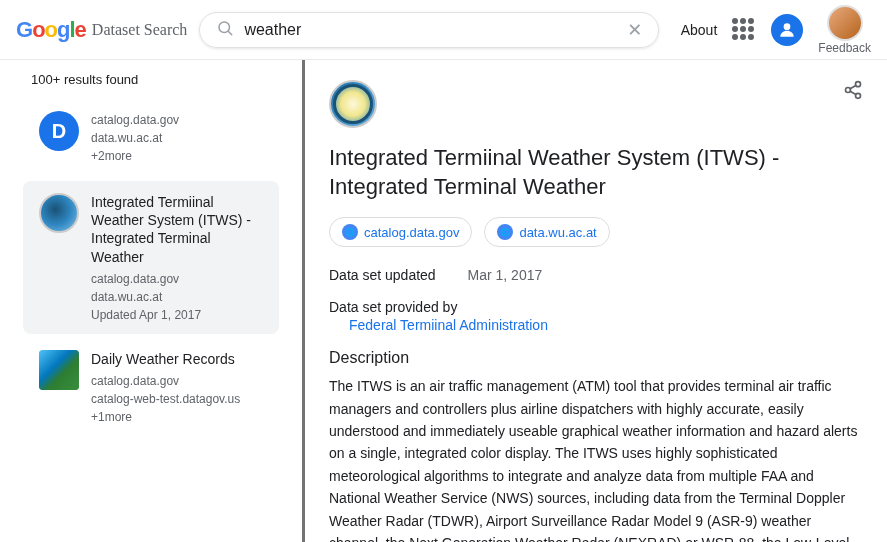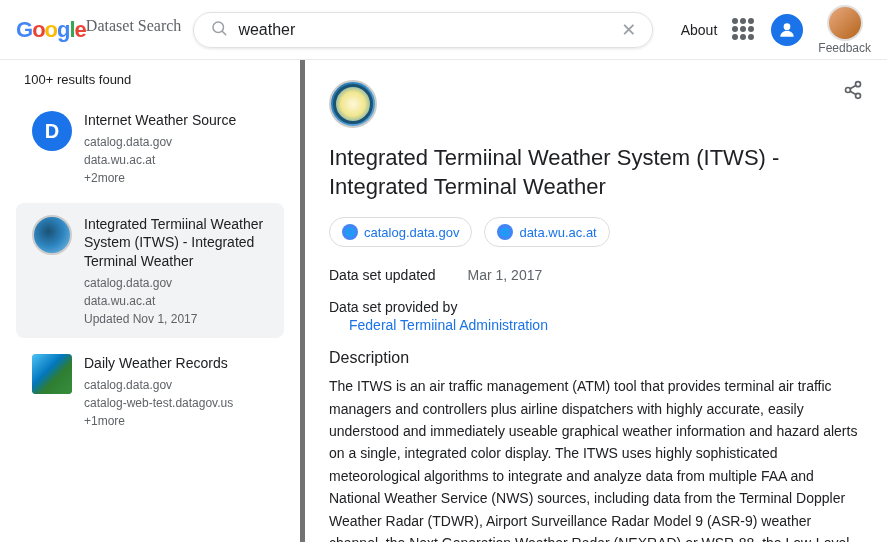--- a/index.html
+++ b/index.html
@@ -9,22 +9,22 @@
     .header {
       display: flex;
       align-items: center;
       padding: 8px 16px;
       border-bottom: 1px solid #e8eaed;
       height: 60px;
       gap: 12px;
     }
     .logo-area {
       display: flex;
-      align-items: flex-start;
-      gap: 0;
+      align-items: center;
+      gap: 6px;
       flex-shrink: 0;
     }
     .google-logo {
       font-size: 22px;
       font-weight: bold;
       letter-spacing: -1px;
     }
     .g-blue { color: #4285f4; }
     .g-red { color: #ea4335; }
     .g-yellow { color: #fbbc05; }
@@ -126,23 +126,23 @@
 
     
     .main {
       display: flex;
       height: calc(542px - 60px);
     }
 
     
     .left-panel {
       width: 305px;
-      border-right: 5px solid #737373;
+      border-right: 3px solid #737373;
       overflow-y: auto;
-      padding: 12px 8px;
+      padding: 12px 15px;
     }
     .results-count {
       padding: 0 16px 12px;
       font-size: 13px;
       color: #202124;
       font-weight: 500;
     }
 
     .result-item {
       display: flex;
@@ -378,35 +378,34 @@
 </div>
 
 <div class="main">
 
   <div class="left-panel">
     <div class="results-count">100+ results found</div>
 
     <div class="result-item">
       <div class="result-avatar letter">D</div>
       <div class="result-content">
-        <div class="result-title">Internet Weather Source</div>
         <div class="result-sources">
           catalog.data.gov<br>data.wu.ac.at<br>+2more
         </div>
       </div>
     </div>
 
     <div class="result-item active">
       <div class="itws-logo"></div>
       <div class="result-content">
         <div class="result-title">Integrated Termiinal Weather System (ITWS) - Integrated Terminal Weather</div>
         <div class="result-sources">
           catalog.data.gov<br>data.wu.ac.at
         </div>
-        <div class="result-date">Updated Nov 1, 2017</div>
+        <div class="result-date">Updated Apr 1, 2017</div>
       </div>
     </div>
 
     <div class="result-item">
       <div class="weather-thumb">
         <div class="weather-thumb-inner"></div>
       </div>
       <div class="result-content">
         <div class="result-title">Daily Weather Records</div>
         <div class="result-sources">

